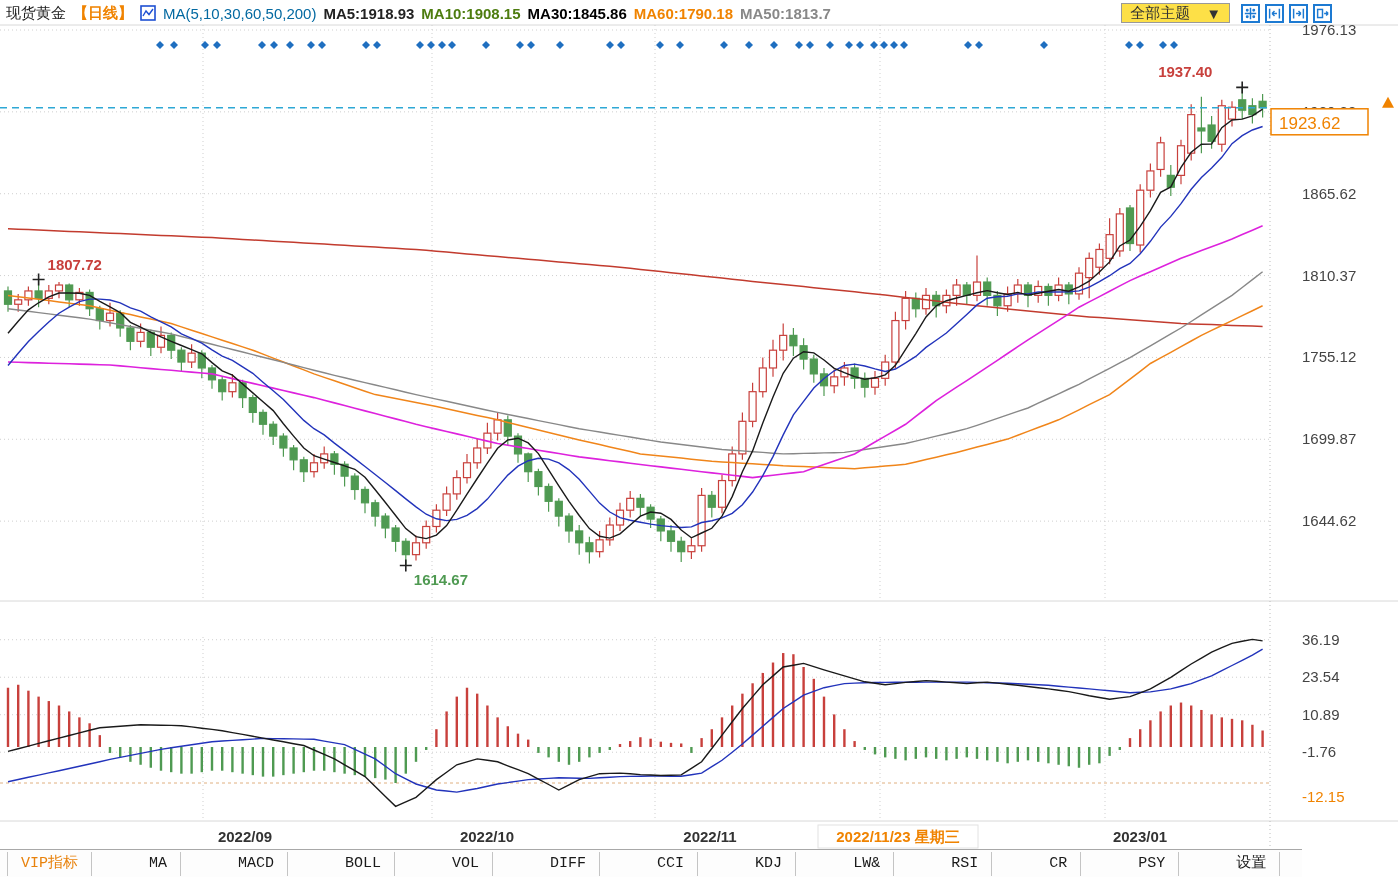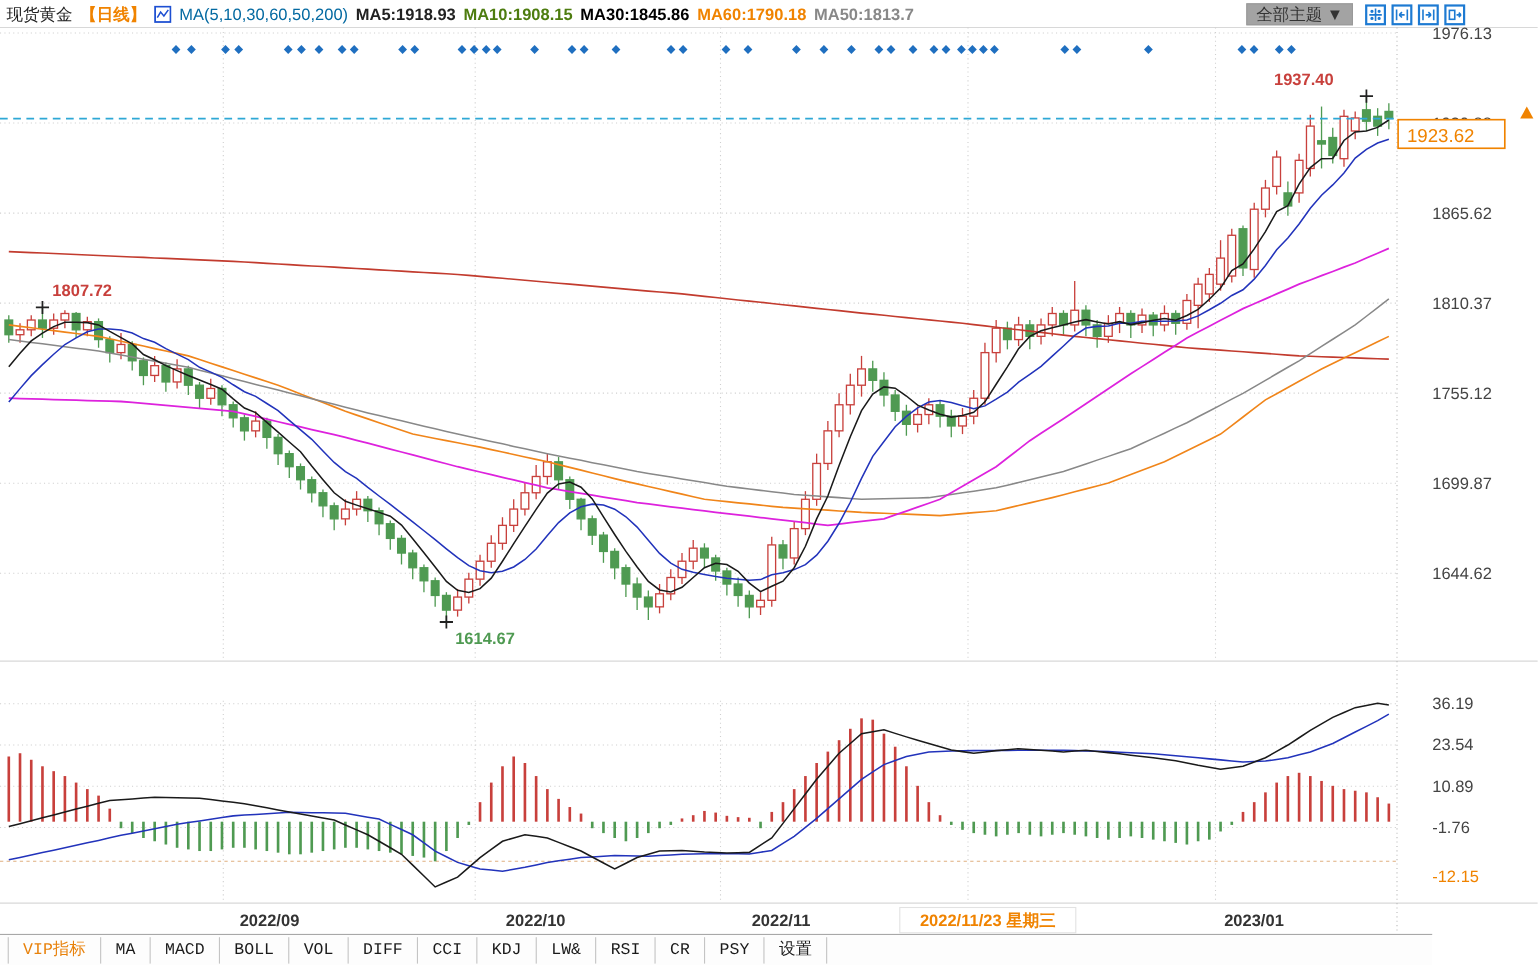--- a/index.html
+++ b/index.html
@@ -6,25 +6,25 @@
   body{width:1398px;height:877px;overflow:hidden;font-family:"Liberation Sans",sans-serif;}
   #app{position:relative;width:1398px;height:877px;background:#fff;}
   #chart{position:absolute;left:0;top:0;}
   .header{position:absolute;left:0;top:0;width:1392px;height:26px;display:flex;align-items:center;gap:7px;padding-left:6px;font-size:15px;white-space:nowrap;}
   .sym{font-weight:normal;color:#222;}
   .period{font-weight:bold;color:#f08300;}
   .mini-icon{display:inline-flex;align-items:center;}
   .ma-settings{color:#0369a1;}
   .ma-item{font-weight:700;}
   .spacer{flex:1;}
-  .theme-btn{display:inline-flex;align-items:center;gap:4px;border:1px solid #999;background:#a3a3a3;font-size:15px;color:#333;padding:1px 8px;height:20px;cursor:pointer;font-family:"Liberation Sans",sans-serif;}
+  .theme-btn{display:inline-flex;align-items:center;gap:16px;border:1px solid #999;background:#fde047;font-size:15px;color:#333;padding:1px 8px;height:20px;cursor:pointer;font-family:"Liberation Sans",sans-serif;}
   .icon-row{display:inline-flex;gap:5px;margin-right:66px;margin-left:4px;}
   .ibox{width:19px;height:19px;border:2px solid #1d7ad2;display:inline-flex;align-items:center;justify-content:center;background:#fff;cursor:pointer;box-sizing:border-box;}
   .macd-legend{position:absolute;left:6px;top:608px;font-size:15px;display:flex;gap:12px;white-space:nowrap;}
-  .toolbar{position:absolute;left:0;top:849px;width:1302px;height:27px;border-top:1px solid #a8a8a8;display:flex;align-items:center;background:#fdfdfd;font-family:"Liberation Mono","Liberation Sans",monospace;}
+  .toolbar{position:absolute;left:0;top:849px;width:1302px;height:27px;border-top:1px solid #a8a8a8;display:flex;align-items:center;background:#fdfdfd;font-family:"Liberation Mono","Liberation Sans",monospace;gap:44px;}
   .tab{padding:2px 13px;font-size:15px;color:#1a1a1a;border-right:1px solid #c4c4c4;cursor:pointer;line-height:20px;}
   .tab:first-child{border-left:1px solid #c4c4c4;margin-left:7px;}
   .tab.active{color:#e8820c;}
   text{font-family:"Liberation Sans",sans-serif;}
 </style>
 </head>
 <body>
 
 <div id="app">
 

